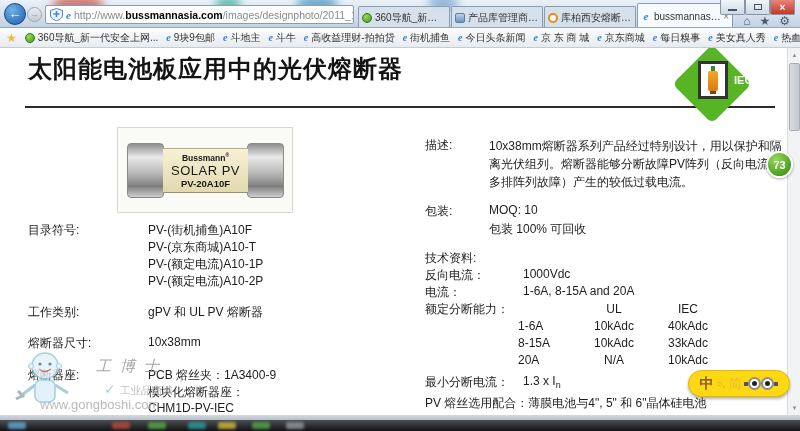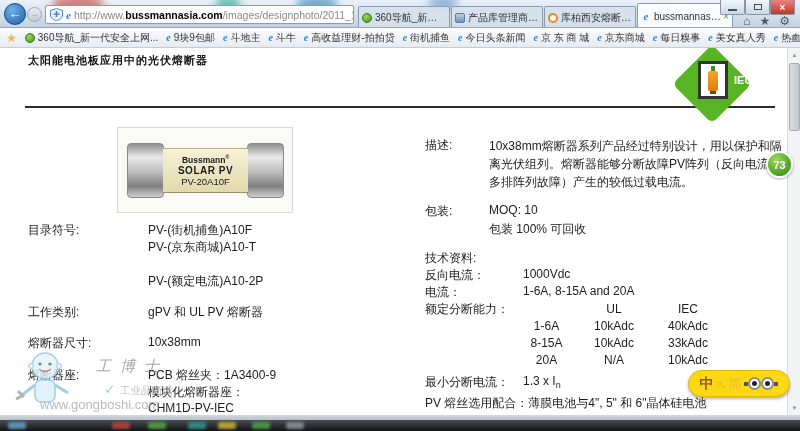--- a/index.html
+++ b/index.html
@@ -56,21 +56,21 @@
   .bm{display:flex;align-items:center;gap:3px;font-size:10px;color:#333;white-space:nowrap;flex:none}
   .bm-e{color:#2f7edb;font-style:italic;font-weight:bold;font-family:"Liberation Serif",serif;font-size:10px}
   .bm-360{width:10px;height:10px;border-radius:50%;flex:none;
     background:radial-gradient(circle at 35% 30%,#9fd65a,#3f9a1e);border:1px solid #2f7a12}
   #fav-star{color:#eeb93c;font-size:12px;flex:none}
   #bm-overflow{position:absolute;right:3px;top:31px;color:#66707c;font-size:11px;z-index:3}
 
   
   #content{position:absolute;left:0;top:48px;width:800px;height:367px;background:#fff;overflow:hidden}
   .lbl,.val{position:absolute;font-size:12px;color:#1d1d1d;white-space:nowrap}
-  #page-title{position:absolute;left:28px;top:5px;font-size:11px;font-weight:bold;color:#141414;letter-spacing:1px}
+  #page-title{position:absolute;left:28px;top:5px;font-size:24px;font-weight:bold;color:#141414;letter-spacing:1px}
   #page-subtitle{position:absolute;left:28px;top:31px;font-size:15px;color:#141414}
   #divider{position:absolute;left:25px;top:58px;width:750px;height:2px;background:#2b2b2b;z-index:1}
 
   #diamond{position:absolute;left:684px;top:8px;width:56px;height:56px;background:#57b525;
     border-radius:6px;transform:rotate(45deg);z-index:2}
   #logo-iec{position:absolute;left:734px;top:26px;color:#fff;font-weight:bold;font-size:11px;z-index:3}
   #fuse-thumb{position:absolute;left:698px;top:13px;width:30px;height:38px;background:#fff;
     border:3px solid #333;z-index:4;display:flex;align-items:center;justify-content:center;flex-direction:column}
   #fuse-thumb .tip{width:4px;height:5px;background:#3d8a2e}
   #fuse-thumb .barrel{width:10px;height:20px;background:linear-gradient(#f6a623,#d97b14);border-radius:2px}
@@ -79,28 +79,28 @@
   #product-photo{position:absolute;left:117px;top:79px;width:176px;height:86px;
     background:#fafaf7;border:1px solid #d9d9d4}
   .cap{position:absolute;top:15px;width:37px;height:55px;border:1px solid #8a8a8a;border-radius:4px;
     background:linear-gradient(180deg,#8f8f8f,#e9e9e9 25%,#b9b9b9 55%,#7f7f7f 80%,#cfcfcf)}
   #cap-l{left:9px}#cap-r{left:129px}
   #fuse-body{position:absolute;left:45px;top:20px;width:85px;height:45px;
     background:linear-gradient(#f7f1d6,#e2d9ad);border-top:1px solid #b8ae84;border-bottom:1px solid #9a9070;
     display:flex;flex-direction:column;align-items:center;justify-content:center;color:#191919}
   #fb-brand{font-size:8.5px;font-weight:bold}
   #fb-brand sup{font-size:5px}
-  #fb-line1{font-size:10px;font-weight:bold;letter-spacing:.5px}
-  #fb-line2{font-size:9.5px;font-weight:normal}
+  #fb-line1{font-size:13px;font-weight:normal;letter-spacing:.5px}
+  #fb-line2{font-size:9.5px;font-weight:bold}
 
   #desc-text{position:absolute;left:489px;top:89px;width:302px;font-size:12px;color:#1d1d1d;
     line-height:18px;white-space:normal}
   #spec-table{position:absolute;left:518px;top:253px;font-size:12px;color:#1d1d1d}
   #spec-table .tr{display:flex;height:17px;line-height:17px}
-  #spec-table .c1{width:57px;text-align:center}
+  #spec-table .c1{width:57px;text-align:left}
   #spec-table .c2{width:78px;text-align:center}
   #spec-table .c3{width:70px;text-align:center}
   #spec-table .th{font-weight:normal}
 
   
   #watermark{position:absolute;left:4px;top:303px;width:250px;height:64px;opacity:.8;z-index:5;pointer-events:none}
   #wm-name{position:absolute;left:92px;top:6px;font-family:"DejaVu Serif","Liberation Serif",serif;
     font-size:15px;color:#8f8f8f;letter-spacing:9px;font-style:italic}
   #wm-sub{position:absolute;left:116px;top:33px;font-size:10.5px;color:#adadad}
   #wm-check{position:absolute;left:100px;top:30px;color:#8ec7de;font-size:14px;font-weight:bold}
@@ -270,20 +270,21 @@
       <div id="fuse-body">
         <div id="fb-brand"><span>Bussmann</span><sup>®</sup></div>
         <div id="fb-line1">SOLAR PV</div>
         <div id="fb-line2">PV-20A10F</div>
       </div>
     </div>
 
     <span class="lbl" style="left:28px;top:174px">目录符号:</span>
     <span class="val" style="left:148px;top:174px">PV-(街机捕鱼)A10F</span>
     <span class="val" style="left:148px;top:191px">PV-(京东商城)A10-T</span>
+    <span class="val" style="left:148px;top:208px">PV-(额定电流)A10-1P</span>
     <span class="val" style="left:148px;top:225px">PV-(额定电流)A10-2P</span>
 
     <span class="lbl" style="left:28px;top:256px">工作类别:</span>
     <span class="val" style="left:148px;top:256px">gPV 和 UL PV 熔断器</span>
 
     <span class="lbl" style="left:28px;top:287px">熔断器尺寸:</span>
     <span class="val" style="left:148px;top:287px">10x38mm</span>
 
     <span class="lbl" style="left:28px;top:319px">熔断器座:</span>
     <span class="val" style="left:148px;top:319px">PCB 熔丝夹：1A3400-9</span>

